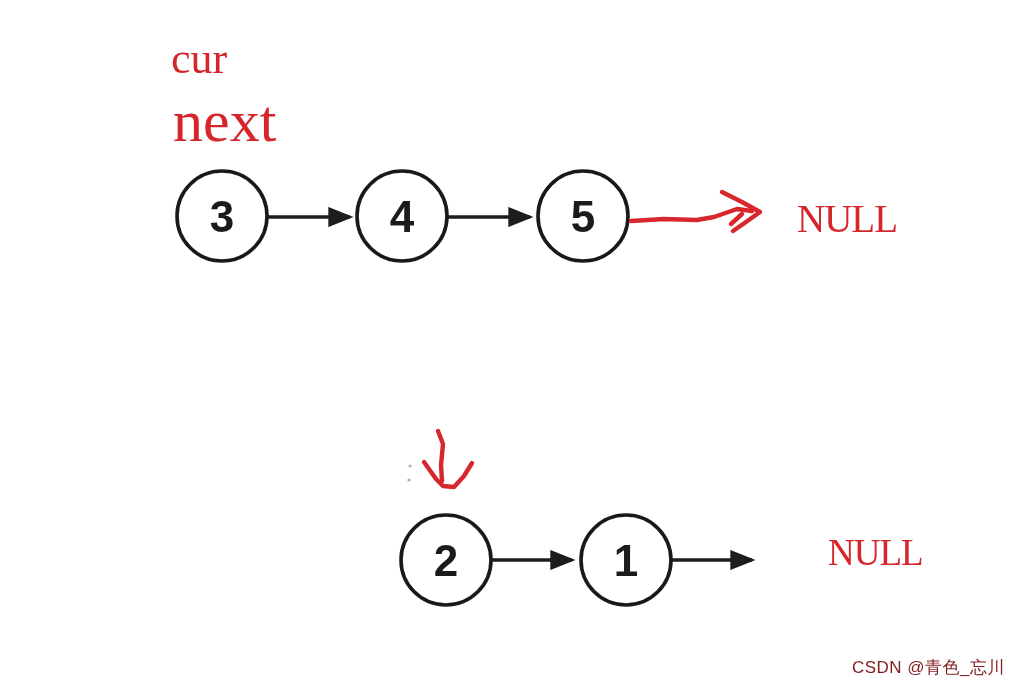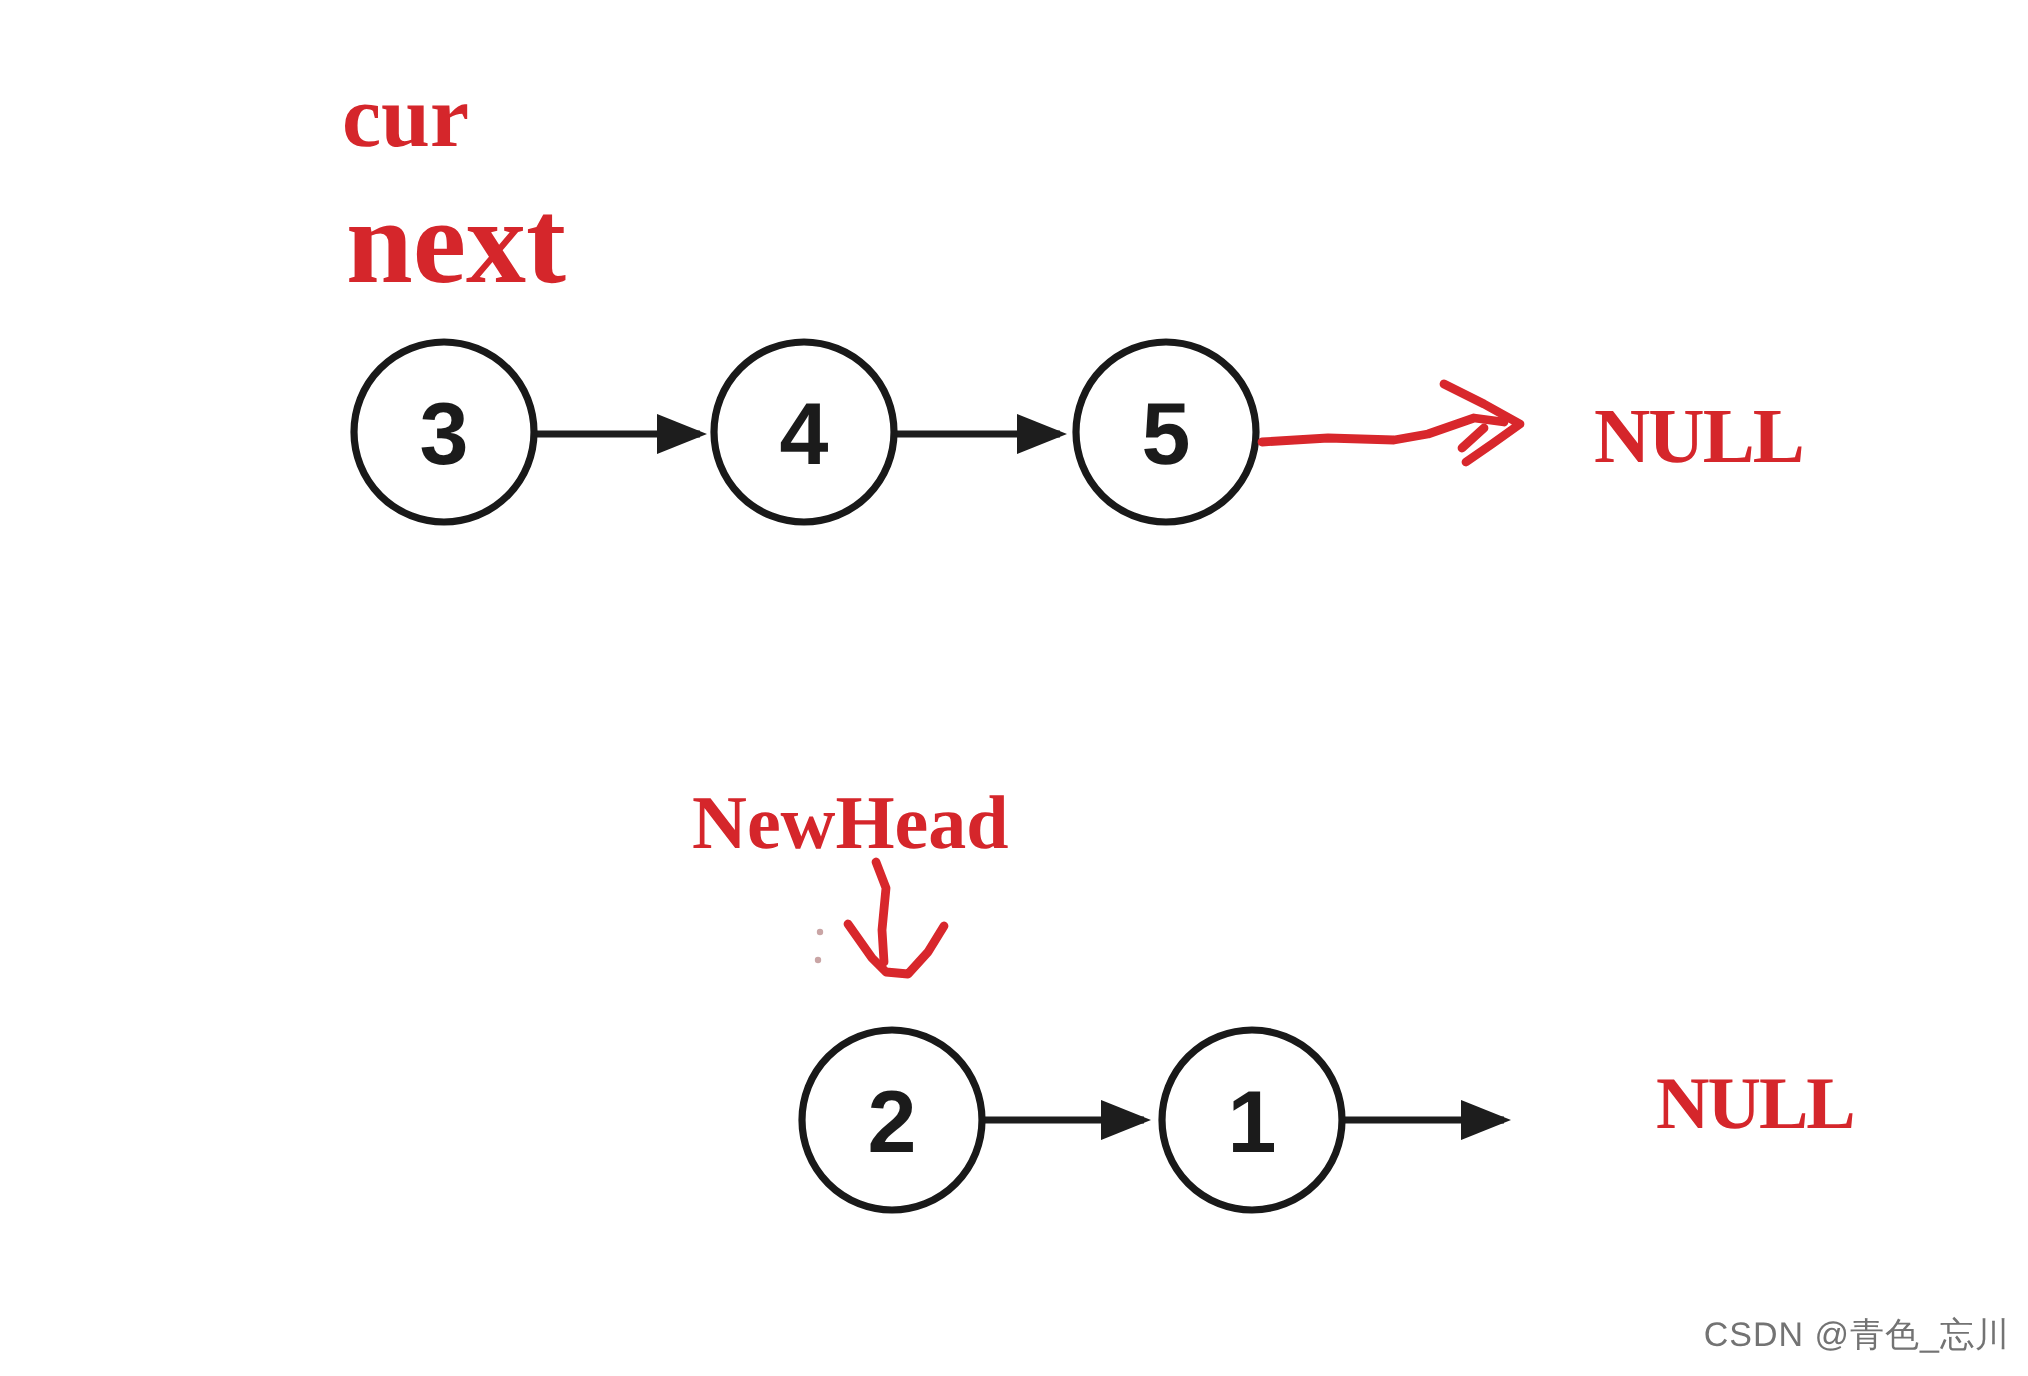--- a/index.html
+++ b/index.html
@@ -22,33 +22,32 @@
     width: 1014px;
     height: 688px;
   }
   .label {
     position: absolute;
     color: #d5262b;
     font-family: "Liberation Serif", "DejaVu Serif", serif;
     line-height: 1;
     white-space: nowrap;
     user-select: none;
-    font-weight: bold;
   }
   .label-cur    { left: 171px; top: 37px;  font-size: 44px; }
   .label-next   { left: 173px; top: 91px;  font-size: 60px; }
   .label-null-top    { left: 797px; top: 199px; font-size: 39px; letter-spacing: -1px; }
   .label-newhead     { left: 346px; top: 393px; font-size: 38px; }
   .label-null-bottom { left: 828px; top: 534px; font-size: 37px; letter-spacing: -1px; }
   .watermark {
     position: absolute;
     right: 9px;
     top: 656px;
     font-size: 17px;
-    color: #737373;
+    color: #7f1d1d;
     font-family: "Liberation Sans", sans-serif;
     letter-spacing: 0.5px;
     user-select: none;
     text-align: center;
   }
   .node-circle {
     fill: #ffffff;
     stroke: #191919;
     stroke-width: 3.6;
   }
@@ -129,18 +128,17 @@
       <g>
         <circle class="node-circle" cx="626" cy="560" r="45"></circle>
         <text class="node-value" x="626" y="576">1</text>
       </g>
     </g>
   </svg>
 
   <div class="label label-cur">cur</div>
   <div class="label label-next">next</div>
   <div class="label label-null-top">NULL</div>
-  <div class="label label-newhead">NewHead</div>
   <div class="label label-null-bottom">NULL</div>
 
   <div class="watermark">CSDN @青色_忘川</div>
 
 </div>
 
 </body></html>

